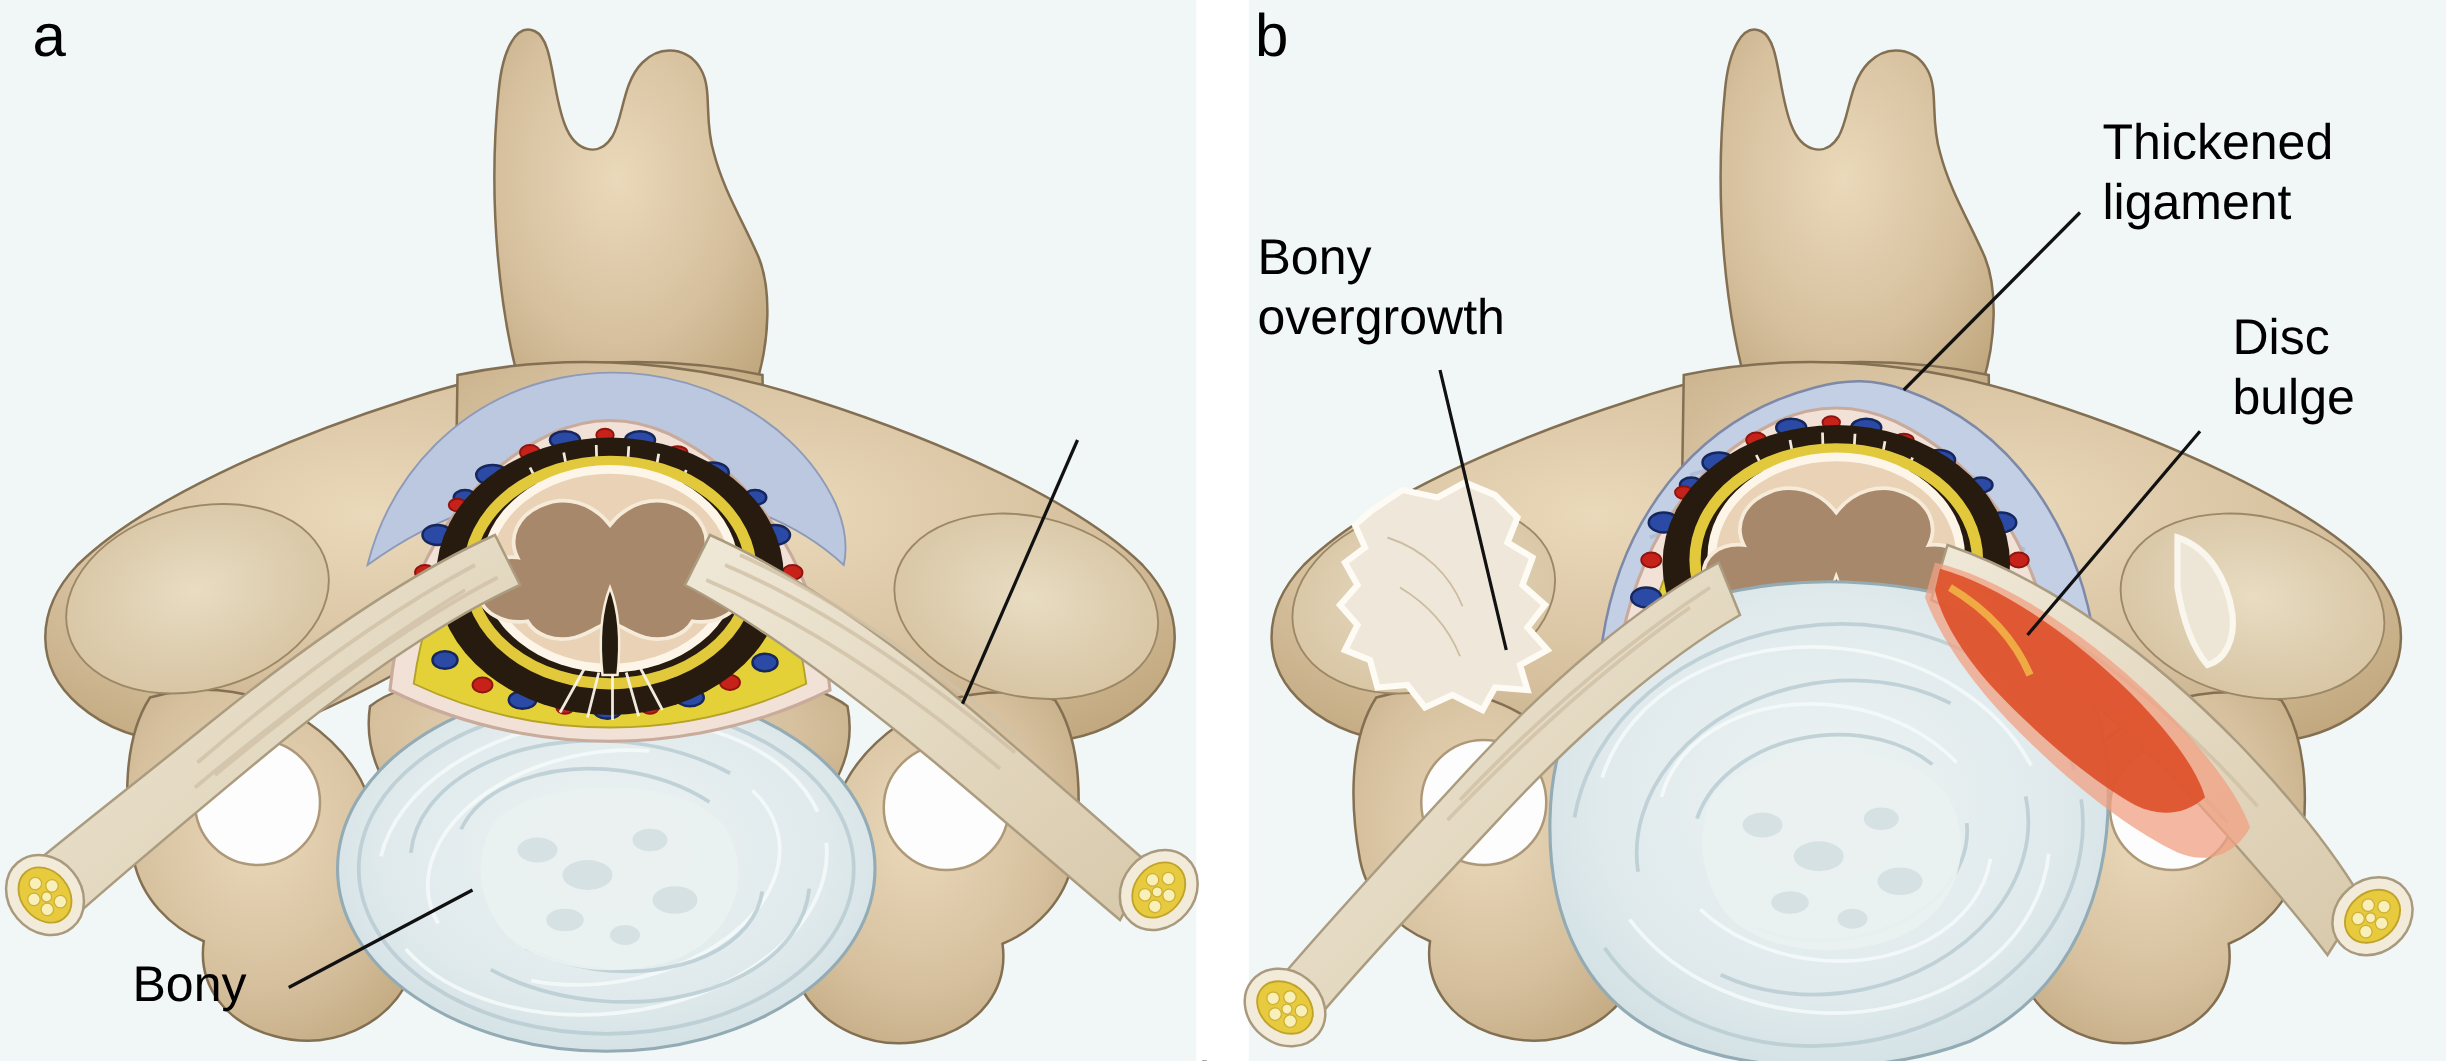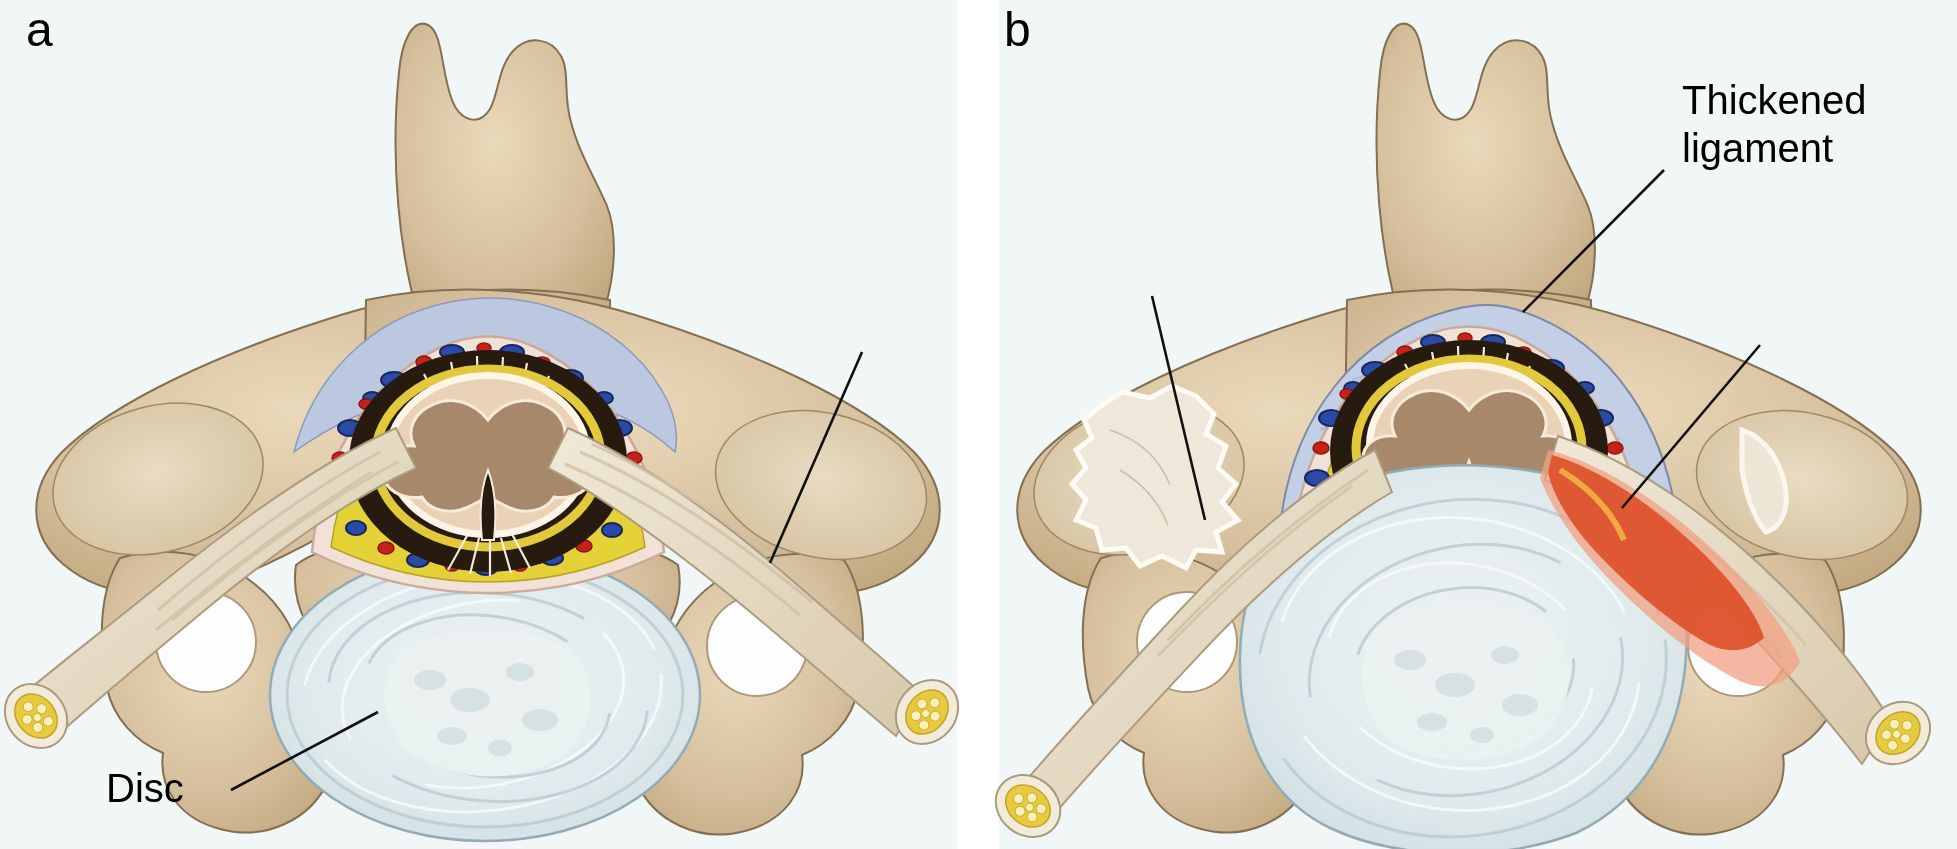--- a/index.html
+++ b/index.html
@@ -217,19 +217,21 @@
   </g>
 
   <path class="leader" d="M862,352 L770,563"></path>
   <path class="leader" d="M231,790 L378,712"></path>
   <path class="leader" d="M1152,296 L1205,520"></path>
   <path class="leader" d="M1664,170 L1523,312"></path>
   <path class="leader" d="M1760,345 L1622,508"></path>
 </svg>
 
 <div class="lbl panel-letter" style="left:26px;top:6px;">a</div>
-<div class="lbl" style="left:106px;top:764px;">Disc</div>
+<div class="lbl" style="left:106px;top:764px;">Bony</div>
 
 <div class="lbl panel-letter" style="left:1004px;top:6px;">b</div>
-<div class="lbl" style="left:1682px;top:76px;width:235px;">Thickened ligament</div>
+<div class="lbl" style="left:1006px;top:182px;width:250px;">Bony overgrowth</div>
+<div class="lbl" style="left:1682px;top:90px;width:235px;">Thickened ligament</div>
+<div class="lbl" style="left:1786px;top:246px;width:135px;">Disc bulge</div>
 
 <span class="lbl period" style="left:958px;top:816px;">.</span>
 </div>
 
 </body></html>

